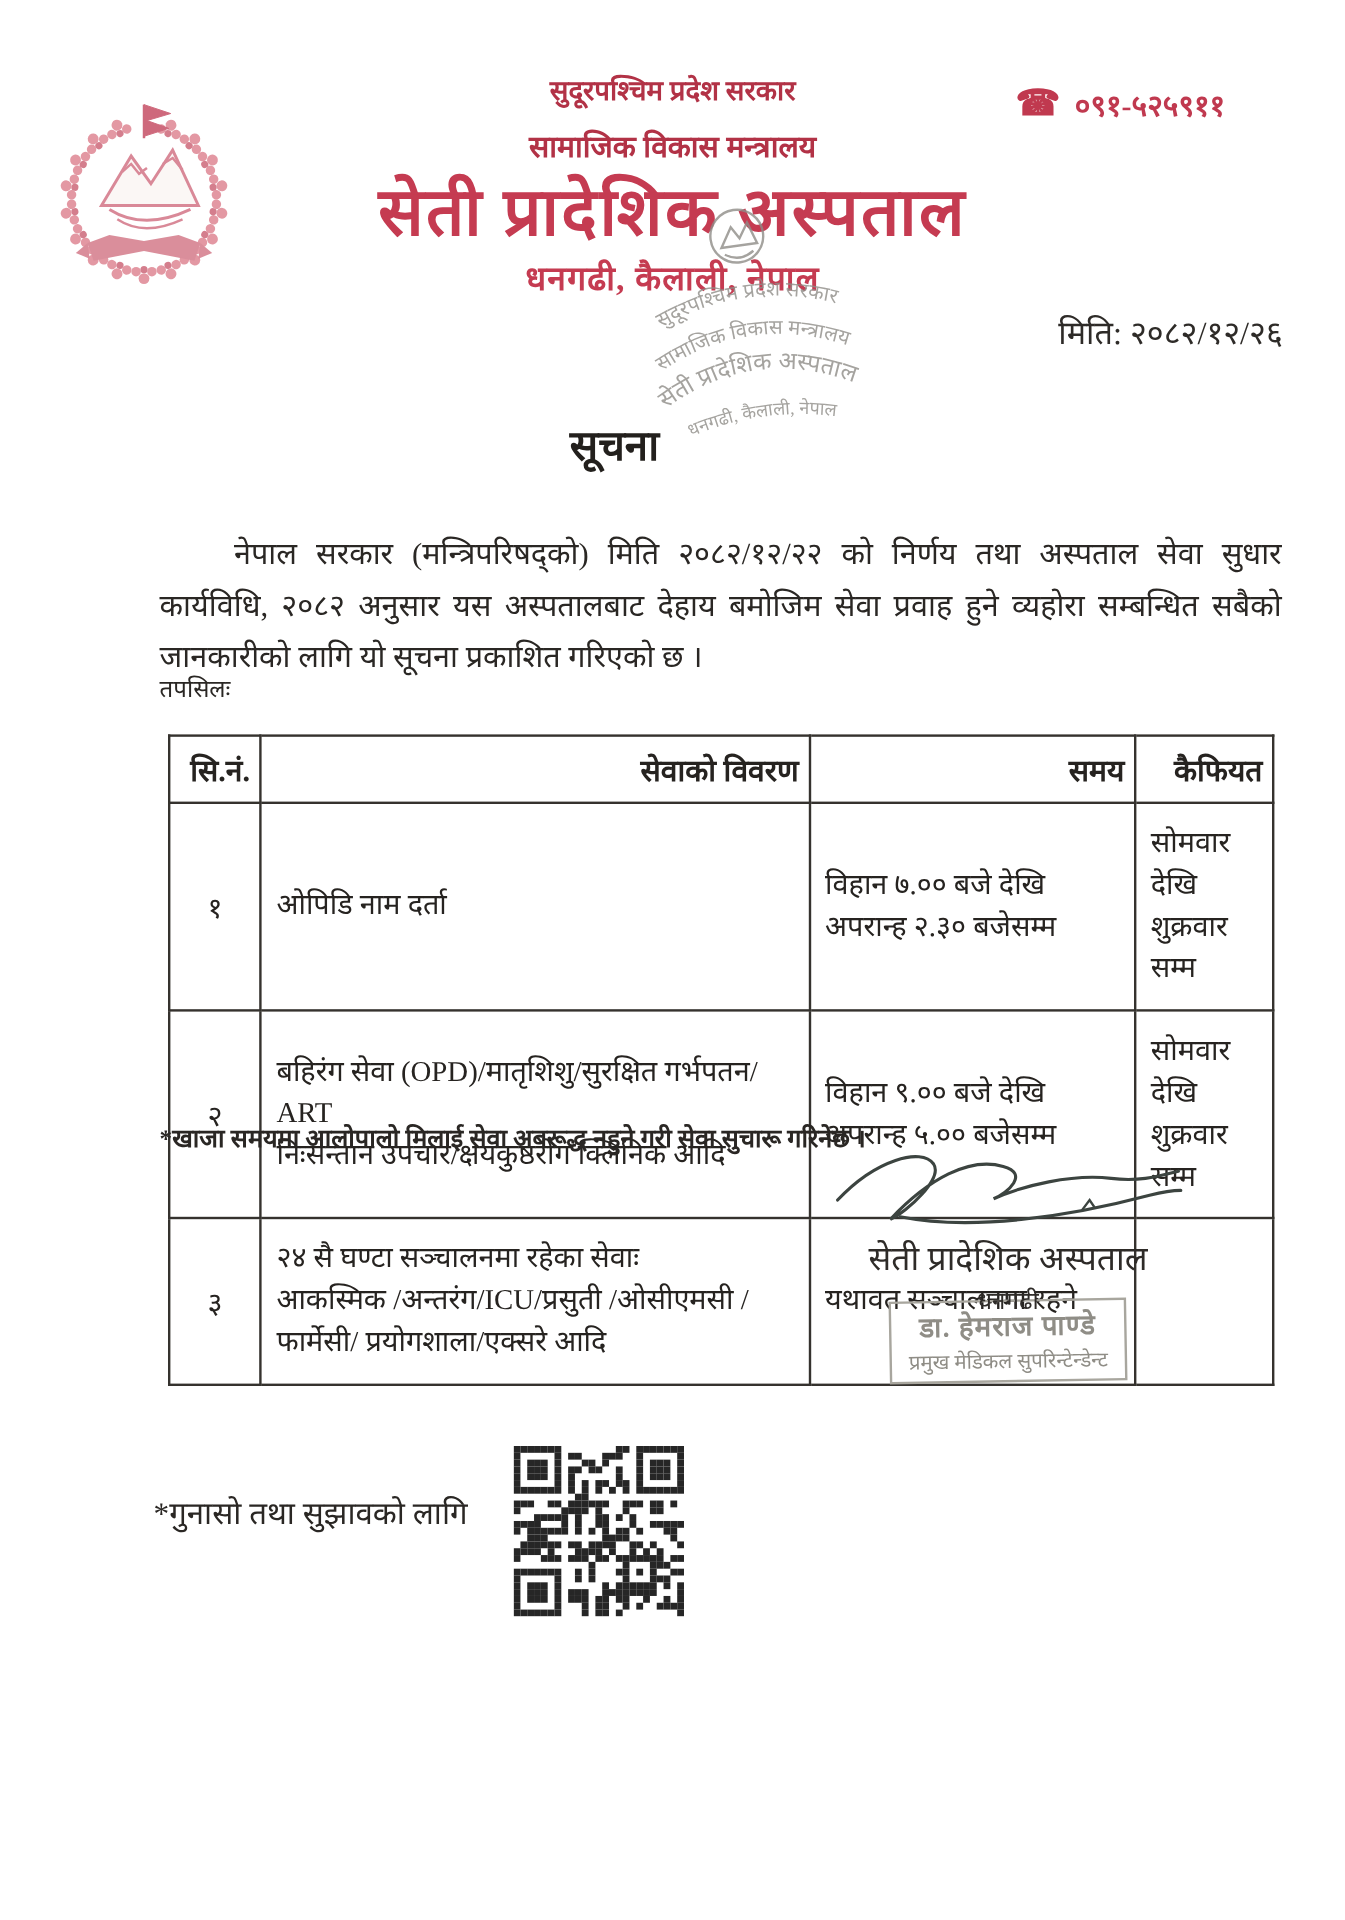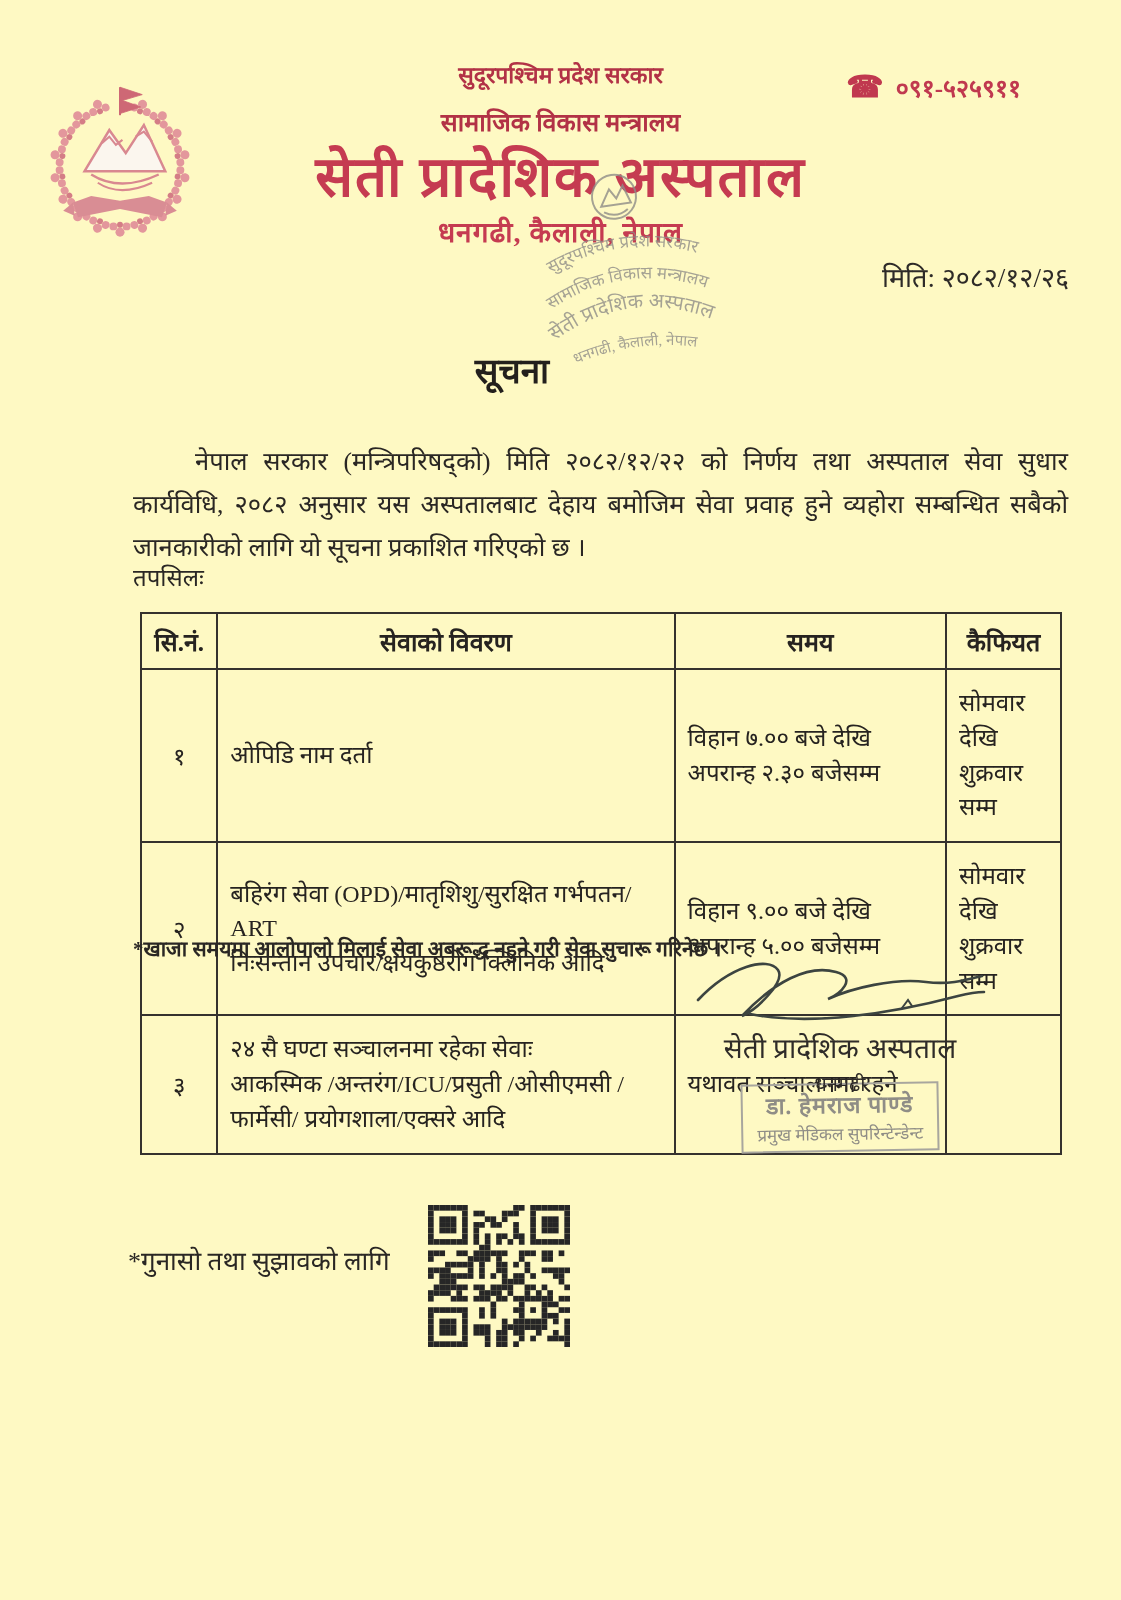--- a/index.html
+++ b/index.html
@@ -1,18 +1,18 @@
 <!DOCTYPE html>
 <html><head>
 <meta charset="utf-8">
 <style>
   html,body{margin:0;padding:0;background:#e8e6e0;}
   .page{
     position:relative;width:1121px;height:1600px;margin:0 auto;
-    background:#fef9c3;overflow:hidden;color:#2e2b28;
+    background:#ffffff;overflow:hidden;color:#2e2b28;
     font-family:"Liberation Serif","DejaVu Serif",serif;
   }
   
   .logo{position:absolute;left:50px;top:68px;width:140px;height:185px;opacity:.88;}
   .gov-lines{position:absolute;left:0;top:58px;width:1121px;text-align:center;}
   .gov1{font-size:23px;font-weight:bold;color:#b23246;}
   .gov2{font-size:25px;font-weight:bold;color:#b23246;margin-top:14px;}
   .hosp-name{
     position:absolute;left:0;top:136px;width:1121px;text-align:center;
     font-size:56px;font-weight:bold;color:#c53b51;letter-spacing:2px;
@@ -34,28 +34,28 @@
   .date-line{position:absolute;right:52px;top:258px;font-size:27px;color:#2e2b28;}
   
   .notice-title{
     position:absolute;left:0;top:346px;width:1024px;text-align:center;
     font-size:35px;font-weight:bold;color:#23201d;
   }
   .body-par{
     position:absolute;left:133px;top:414px;width:935px;
     font-size:25.5px;line-height:1.7;text-align:justify;text-indent:62px;color:#2a2724;
   }
-  .tapasil{position:absolute;left:133px;top:560px;font-size:24px;color:#2a2724;}
+  .tapasil{position:absolute;left:133px;top:560px;font-size:20px;color:#2a2724;}
   
   table.svc{
     position:absolute;left:140px;top:612px;width:922px;
     border-collapse:collapse;font-size:24px;color:#262320;
   }
   table.svc th,table.svc td{border:2px solid #35322e;padding:16px 12px;vertical-align:middle;}
-  table.svc th{font-weight:bold;text-align:center;font-size:25px;padding:10px 8px;}
+  table.svc th{font-weight:bold;text-align:right;font-size:25px;padding:10px 8px;}
   td.sn{text-align:center;}
   td.svc-c,td.time-c,td.rem-c{text-align:left;}
   td .ln{display:block;line-height:1.45;}
   tr.r1 td{height:66px;}
   tr.r2 td{height:62px;}
   tr.r3 td{height:100px;}
   
   .note1{position:absolute;left:133px;top:894px;font-size:26px;color:#2a2724;}
   .note2{position:absolute;left:133px;top:934px;font-size:21px;font-weight:bold;color:#2a2724;}
   

